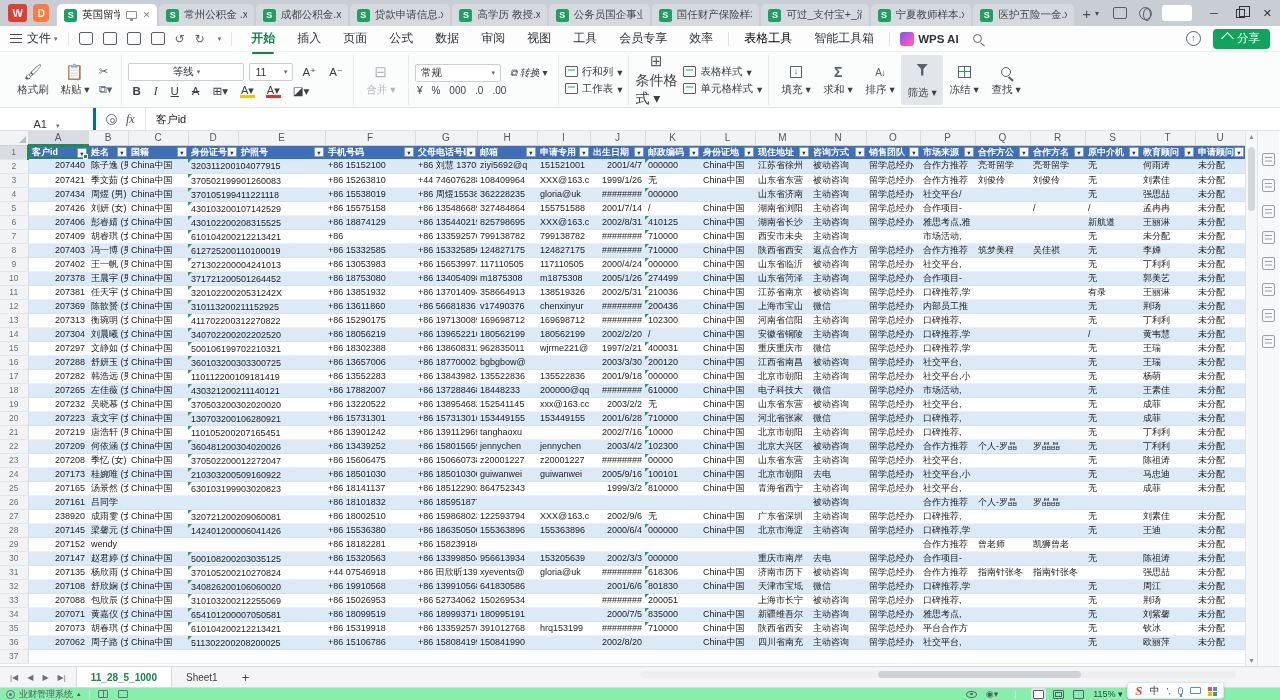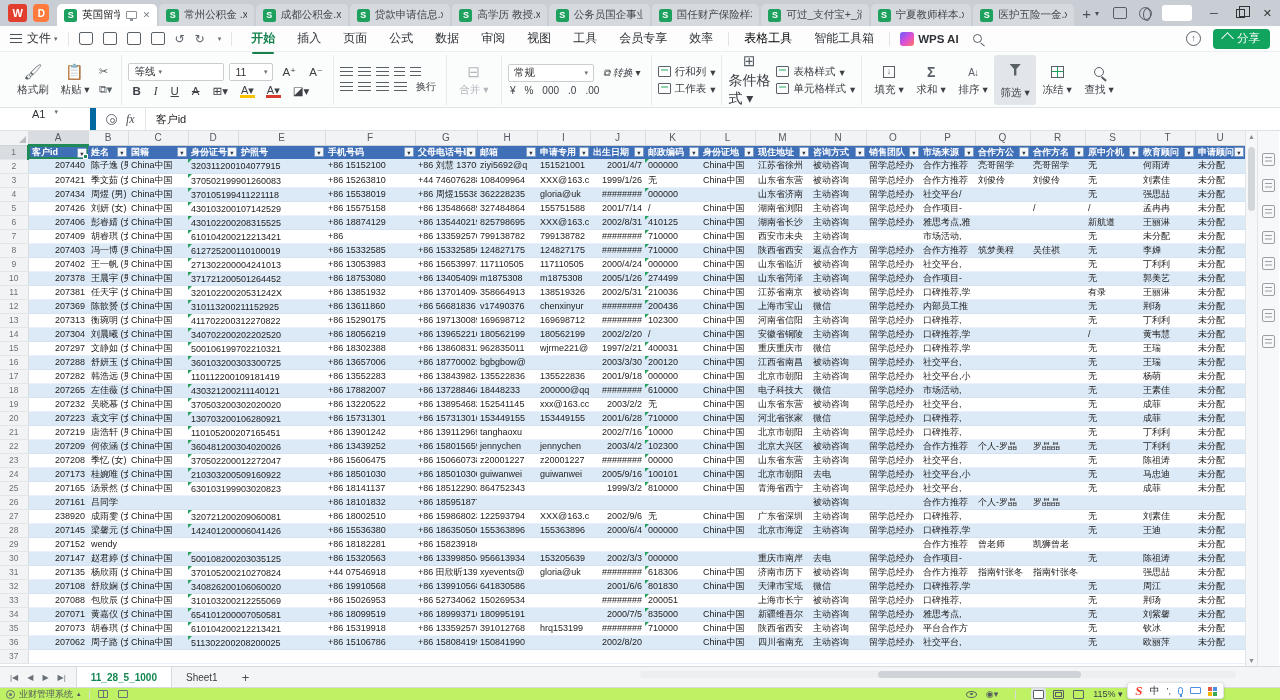--- a/index.html
+++ b/index.html
@@ -58,21 +58,21 @@
   
   .ribbon { height:56px; background:#fbfcfc; border-bottom:1px solid #e0e3e6; display:flex; align-items:stretch; padding:3px 4px 2px 6px; flex-shrink:0; }
   .rgroup { display:flex; align-items:stretch; padding:0 6px; border-right:1px solid #e8eaec; }
   .rbig { width:42px; display:flex; flex-direction:column; align-items:center; justify-content:center; gap:2px; font-size:10.5px; color:#3c4045; border-radius:3px; padding:2px 0; }
   .rbig.disabled { color:#b3b7bb; }
   .rbig.pressed { background:#e2e6ea;gap:7px; }
   .rbigic { height:18px; display:flex; align-items:center; justify-content:center; font-size:15px; color:#596066; }
   .rcol { display:flex; flex-direction:column; justify-content:center; gap:3px; }
   .rrow { display:flex; align-items:center; gap:5px; }
   .smic { font-size:11px; color:#596066; padding:1px 3px; border-radius:2px; }
-  .ffbox { width:96px; height:18px; border:1px solid #c9ced3; border-radius:2px; background:#fff; display:flex; align-items:center; padding:0 5px; font-size:10.5px; color:#2f3337; justify-content:flex-start; }
+  .ffbox { width:116px; height:18px; border:1px solid #c9ced3; border-radius:2px; background:#fff; display:flex; align-items:center; padding:0 5px; font-size:10.5px; color:#2f3337; justify-content:center; }
   .fsbox { width:44px; height:18px; border:1px solid #c9ced3; border-radius:2px; background:#fff; display:flex; align-items:center; padding:0 5px; font-size:10.5px; color:#2f3337; justify-content:space-between; }
   .fmtbtn { font-size:11.5px; color:#3c4045; padding:0 4px; }
   .bld{font-weight:bold}.itl{font-style:italic;font-family:"Liberation Serif",serif}.unl{text-decoration:underline}.stk{text-decoration:line-through}
   .clrA { position:relative; padding:0 4px; font-size:11px; color:#3c4045; }
   .clrA:after{ content:""; position:absolute; left:3px; right:3px; bottom:-1px; height:3px; }
   .clrA.hl:after{ background:#f7c200; } .clrA.fc:after{ background:#d83b2d; }
   .barsic { width:13px; height:10px; background:repeating-linear-gradient(#596066 0 1.5px, transparent 1.5px 4px); }
   .barsic.l { background:repeating-linear-gradient(#596066 0 1.5px, transparent 1.5px 4px); width:11px; }
   .numbox { width:86px; height:18px; border:1px solid #c9ced3; border-radius:2px; background:#fff; display:flex; align-items:center; padding:0 5px; font-size:10.5px; justify-content:space-between; }
   .numic { font-size:10px; color:#3c4045; padding:0 2px; }
@@ -85,21 +85,21 @@
   .lens2 { width:10px; height:10px; border:1.5px solid #596066; border-radius:50%; position:relative; }
   .lens2:after{ content:""; position:absolute; right:-4px; bottom:-3px; width:6px; height:1.5px; background:#596066; transform:rotate(40deg); }
   .freezeic { width:13px; height:12px; border:1px solid #596066; position:relative; }
   .freezeic:after{ content:""; position:absolute; left:5px; top:0; bottom:0; width:1px; background:#1ea15f; }
   .freezeic:before{ content:""; position:absolute; top:4px; left:0; right:0; height:1px; background:#1ea15f; }
   .fillic { width:12px; height:12px; border:1px solid #596066; position:relative; }
   .fillic:after{ content:"↓"; position:absolute; left:2.5px; top:-1px; font-size:9px; color:#596066; }
 
   
   .fbar { height:23px; background:#fff; border-bottom:1px solid #dfe2e5; display:flex; align-items:center; flex-shrink:0; }
-  .namebox { width:96px; height:100%; display:flex; align-items:flex-start; justify-content:center; gap:6px; font-size:11px; color:#2f3337; border-right:6px solid #0369a1; }
+  .namebox { width:96px; height:100%; display:flex; align-items:flex-end; justify-content:center; gap:6px; font-size:11px; color:#2f3337; border-right:3px solid #0369a1; }
   .fxzone { display:flex; align-items:center; gap:9px; padding:0 10px; border-right:1px solid #e3e6e9; height:100%; }
   .fcirc { width:11px; height:11px; border:1.2px solid #6a7077; border-radius:50%; position:relative; }
   .fcirc:after{ content:""; position:absolute; left:3px; top:3px; width:3px; height:3px; border:1px solid #6a7077; border-radius:50%; }
   .fxlbl { font-style:italic; font-family:"Liberation Serif",serif; font-size:12px; color:#4a4f55; }
   .fval { padding-left:10px; font-size:11px; color:#1c1c1c; }
 
   
   .gridwrap { flex:1; min-height:0; display:flex; background:#fff; }
   .tablewrap { width:1245px; overflow:hidden; }
   table.grid { border-collapse:collapse; table-layout:fixed; width:1245px; }
@@ -130,21 +130,21 @@
   
   .sheetbar { height:21px; background:#f4f5f6; border-top:1px solid #d8dbde; display:flex; align-items:center; padding:0 6px; flex-shrink:0; position:relative; }
   .snav { display:flex; align-items:center; gap:9px; color:#6a7077; font-size:8px; margin:0 10px 0 4px; }
   .stab { height:100%; display:flex; align-items:center; padding:0 14px; font-size:10px; color:#3c4045; }
   .stab.active { background:#fff; color:#12874f; font-weight:bold; border-left:1px solid #d8dbde; border-right:1px solid #d8dbde; }
   .saddbtn { font-size:13px; color:#4a4f55; margin-left:10px; }
   .hscroll { position:absolute; left:640px; right:44px; top:4px; height:7px; background:#eceef0; border-radius:4px; }
   .hthumb { position:absolute; left:40%; width:34%; top:0; height:7px; background:#cfd3d7; border-radius:4px; }
 
   
-  .statusbar { height:13px; background:#bef264; border-top:1px solid #d8dbde; display:flex; align-items:center; padding:0 6px; font-size:9px; color:#555a61; flex-shrink:0; position:relative; }
+  .statusbar { height:13px; background:#86efac; border-top:1px solid #d8dbde; display:flex; align-items:center; padding:0 6px; font-size:9px; color:#555a61; flex-shrink:0; position:relative; }
   .stic2 { width:9px; height:9px; border:1px solid #6a7077; border-radius:50%; margin-right:4px; position:relative; }
   .stic2:after{ content:""; position:absolute; inset:2px; border-radius:50%; background:#6a7077; }
   .ssep { width:1px; height:9px; background:#d8dbde; margin:0 8px; }
   .sboxic { width:10px; height:8px; border:1px solid #6a7077; border-radius:1px; position:relative; margin-right:10px; }
   .sboxic.split:after{ content:""; position:absolute; left:4px; top:0; bottom:0; width:1px; background:#6a7077; }
   .stright { margin-left:auto; display:flex; align-items:center; gap:9px; padding-right:118px; }
   .eye { width:11px; height:7px; border:1.1px solid #596066; border-radius:50%; position:relative; }
   .eye:after{ content:""; position:absolute; left:3.2px; top:1.4px; width:2.6px; height:2.6px; border-radius:50%; background:#596066; }
   .viewic { width:11px; height:9px; border:1.1px solid #596066; border-radius:1px; }
   .viewic.sel { background:#fff; box-shadow:0 0 0 2px #e0e3e7; }
@@ -307,38 +307,20 @@
           <span class="fmtbtn unl">U</span>
           <span class="fmtbtn stk">A</span>
           <span class="fmtbtn">⊞▾</span>
           <span class="clrA hl">A▾</span>
           <span class="clrA fc">A▾</span>
           <span class="fmtbtn">◪▾</span>
         </div>
       </div>
     </div>
     <div class="rgroup">
-      <div class="rcol">
-        <div class="rrow">
-          <span class="barsic"></span>
-          <span class="barsic"></span>
-          <span class="barsic"></span>
-          <span class="barsic l"></span>
-          <span class="barsic l"></span>
-        </div>
-        <div class="rrow">
-          <span class="barsic"></span>
-          <span class="barsic"></span>
-          <span class="barsic"></span>
-          <span class="barsic"></span>
-          <span class="fmtbtn" style="font-size:10px;">换行</span>
-        </div>
-      </div>
-    </div>
-    <div class="rgroup">
       <div class="rbig disabled">
         <div class="rbigic" style="color:#b3b7bb;">⊟</div>
         <span><span>合并</span> ▾</span>
       </div>
     </div>
     <div class="rgroup">
       <div class="rcol">
         <div class="rrow">
           <div class="numbox">
               <span>常规</span>

